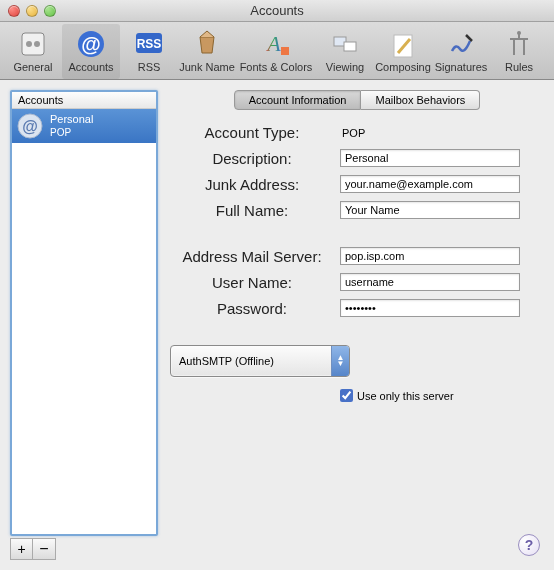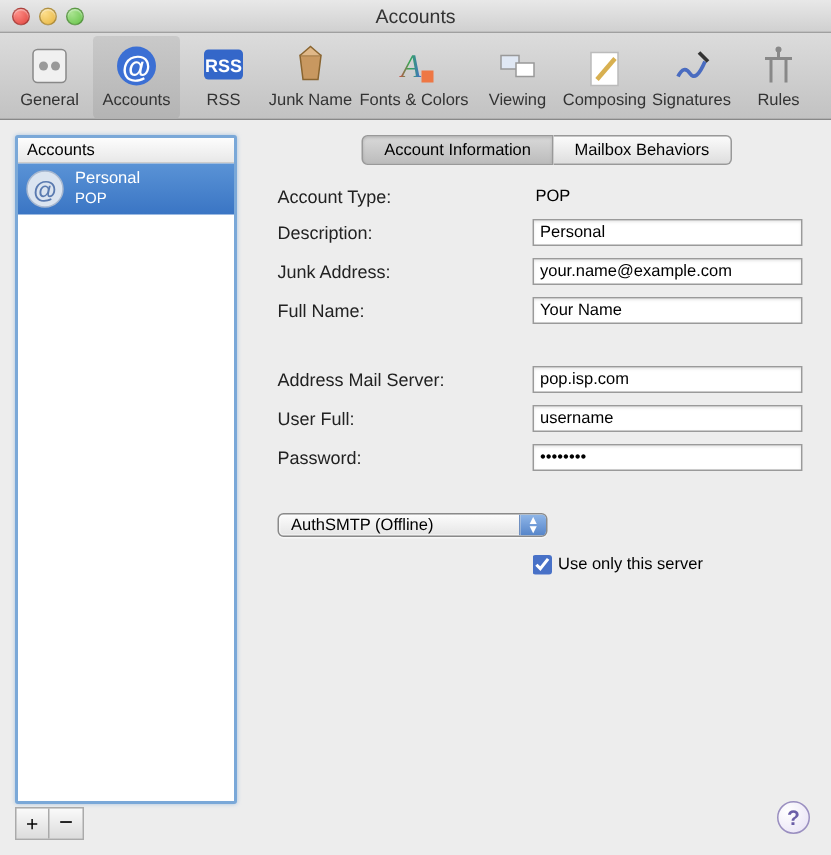--- a/index.html
+++ b/index.html
@@ -108,22 +108,22 @@
   width: 22px; height: 20px;
   border: none;
   background: transparent;
   border-right: 1px solid #aaa;
   font-size: 14px; line-height: 1;
   cursor: pointer;
 }
 .addremove button:last-child { border-right: none; font-size: 16px; }
 .main {
   flex: 1;
+  padding-left: 12px;
   position: relative;
-  margin-left: 27px;
 }
 .tabs {
   display: flex;
   justify-content: center;
   margin-bottom: 14px;
 }
 .tab {
   padding: 3px 14px;
   font-size: 11px;
   background: linear-gradient(#fbfbfb,#dedede);
@@ -137,57 +137,57 @@
 }
 .tab:last-child { border-radius: 0 4px 4px 0; }
 .tab.active {
   background: linear-gradient(#d9d9d9,#bcbcbc);
   box-shadow: inset 0 1px 2px rgba(0,0,0,0.15);
 }
 .form { display: flex; flex-direction: column; gap: 8px; }
 .row { display: flex; align-items: center; gap: 6px; }
 .row label {
   width: 164px;
-  text-align: left;
-  font-size: 12px;
+  text-align: center;
+  font-size: 15px;
   color: #222;
 }
 .row .val { font-size: 11px; padding-left: 2px; }
 .row input[type=text], .row input[type=password] {
   width: 180px;
   font-size: 11px;
   padding: 2px 4px;
   border: 1px solid #9a9a9a;
   background: #fff;
   box-shadow: inset 0 1px 2px rgba(0,0,0,0.1);
 }
 .gap { height: 12px; }
 .select {
   width: 180px;
-  height: 16px;
+  height: 32px;
   background: linear-gradient(#fcfcfc,#e5e5e5);
   border: 1px solid #8a8a8a;
   border-radius: 4px;
   box-shadow: 0 1px 0 rgba(255,255,255,0.6), inset 0 0 0 1px rgba(255,255,255,0.4);
   display: flex;
   align-items: center;
   padding-left: 8px;
   position: relative;
   font-size: 11px;
 }
 .select .arrows {
   position: absolute; right: 0; top: 0; bottom: 0;
   width: 18px;
   background: linear-gradient(#8fb6e8,#5685c9);
   border-left: 1px solid #7090c0;
   border-radius: 0 3px 3px 0;
   display: flex; align-items: center; justify-content: center;
   color: #fff; font-size: 8px; line-height: 0.7;
 }
-.cb-row { display: flex; align-items: flex-start; gap: 4px; padding-left: 170px; margin-top: 4px;}
+.cb-row { display: flex; align-items: center; gap: 4px; padding-left: 170px; margin-top: 4px;}
 .cb-row input { accent-color: #4871c7; }
 .help {
   position: absolute;
   right: 4px;
   bottom: 4px;
   width: 22px; height: 22px;
   border-radius: 50%;
   border: 1px solid #9a8fc0;
   background: radial-gradient(circle at 30% 30%, #fff, #e6e0f4);
   display: flex; align-items: center; justify-content: center;
@@ -346,21 +346,21 @@
         <input type="text" value="Your Name" style="">
       </div>
 
       <div class="gap"></div>
 
       <div class="row">
         <label>Address Mail Server:</label>
         <input type="text" value="pop.isp.com" style="">
       </div>
       <div class="row">
-        <label>User Full:</label>
+        <label>User Name:</label>
         <input type="text" value="username" style="">
       </div>
       <div class="row">
         <label>Password:</label>
         <input type="text" value="••••••••" style="">
       </div>
 
       <div class="gap"></div>
 
       <div class="row">

